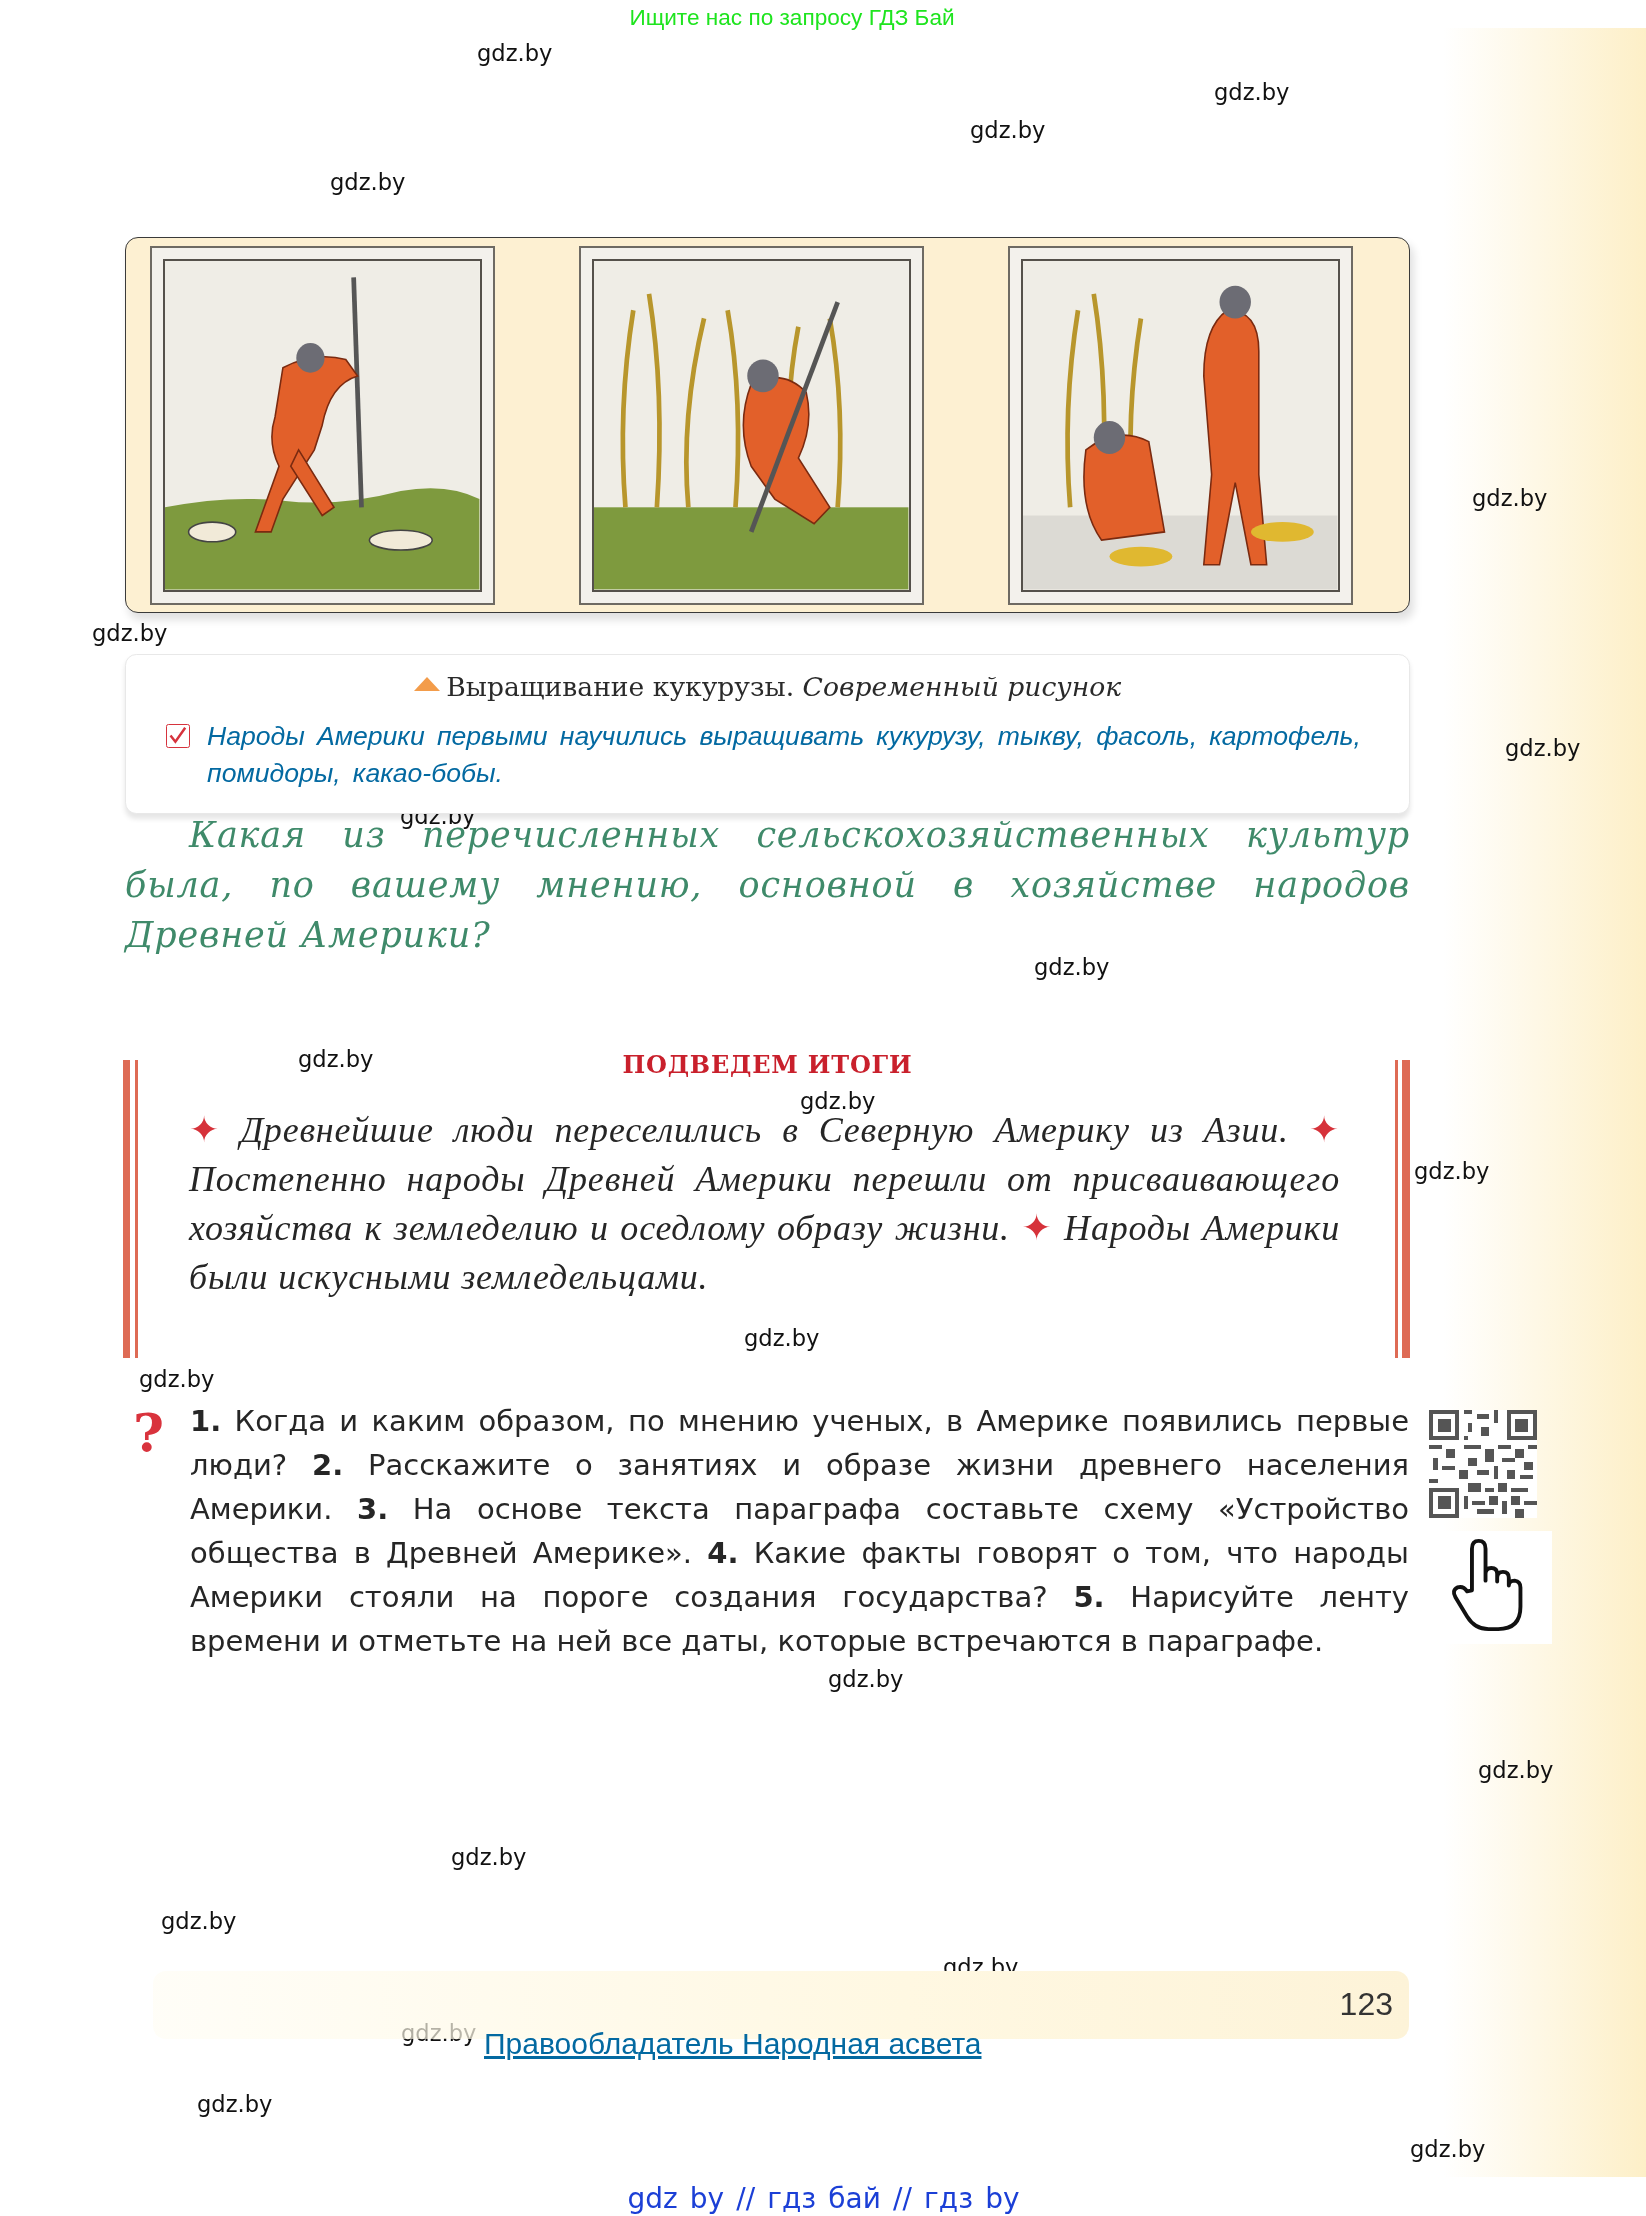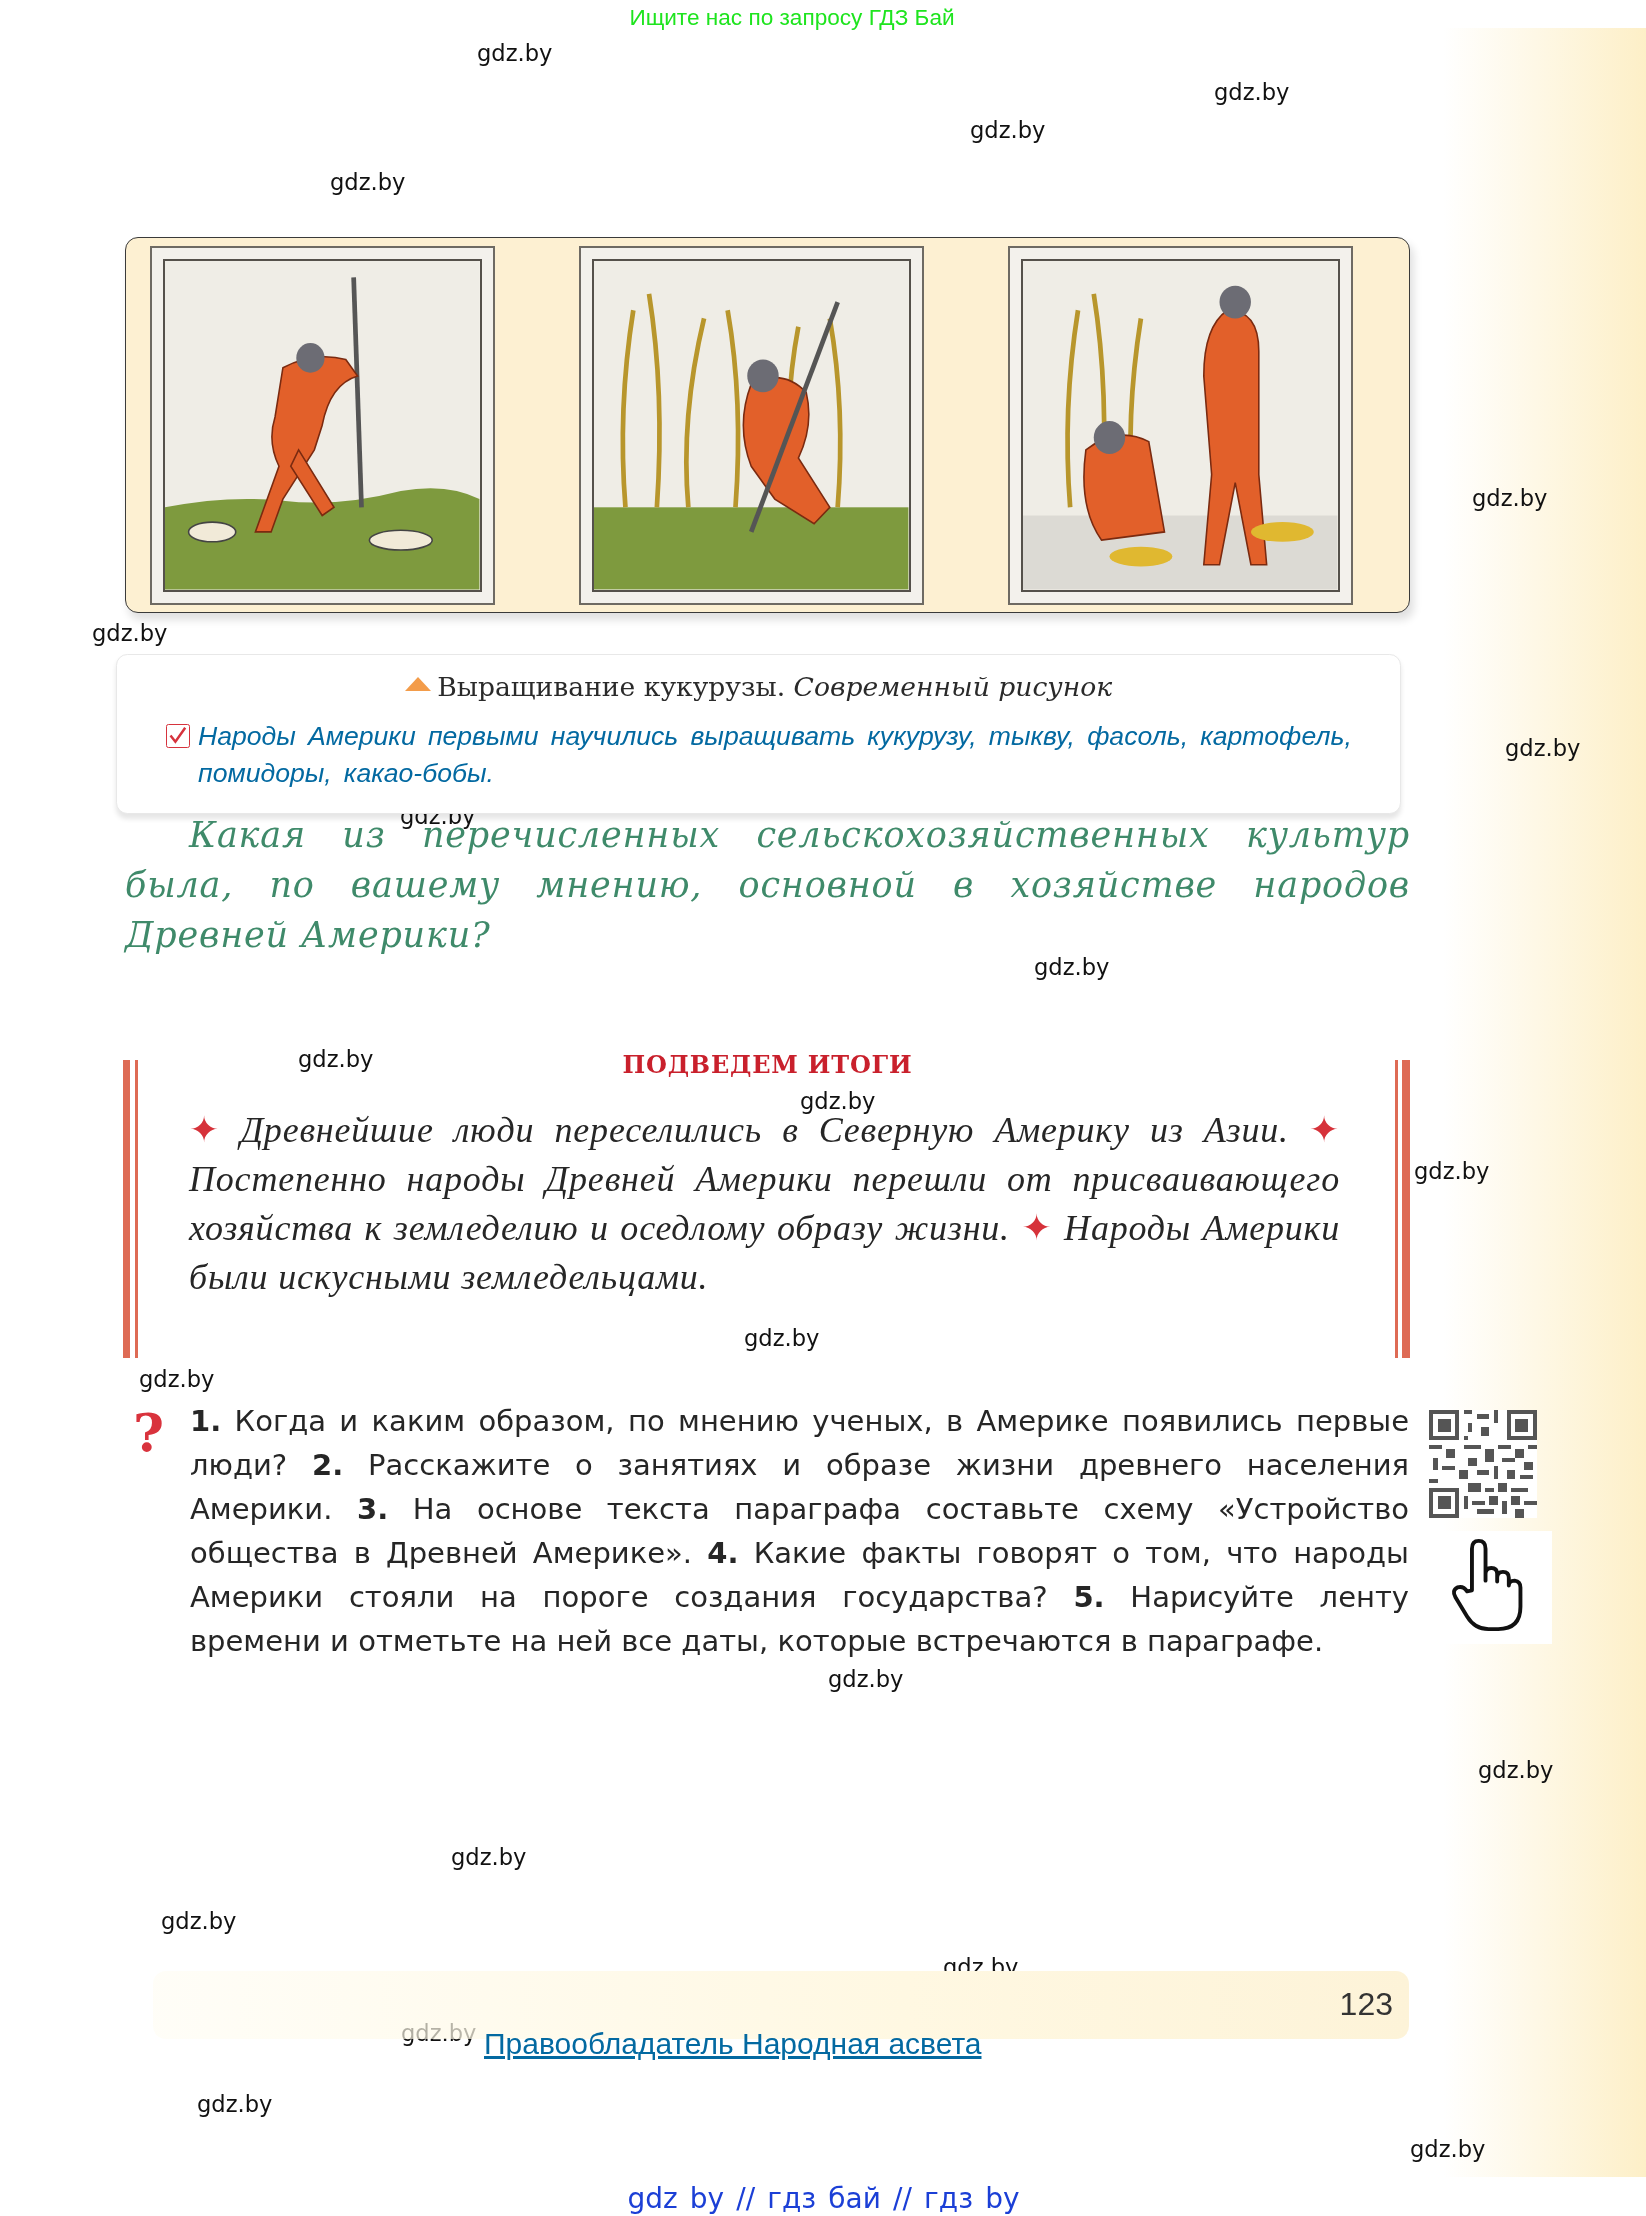--- a/index.html
+++ b/index.html
@@ -36,21 +36,21 @@
       position: absolute; top: 8px; height: 359px;
       background: #f3f1ec; border: 2.4px solid #6e6a63; box-sizing: border-box;
     }
     .frame .inner {
       position: absolute; left: 11.3px; top: 11.3px; right: 11.3px; bottom: 11.3px;
       border: 2.4px solid #55514b; background: #f2f0ea; overflow: hidden;
     }
     .frame svg { width: 100%; height: 100%; display: block; }
     
     .caption-box {
-      position: absolute; left: 116px; top: 654px; width: 1285px; height: 160px;
+      position: absolute; left: 125px; top: 654px; width: 1285px; height: 160px;
       background: #ffffff; border: 1.6px solid #e8e8e8; border-radius: 11.3px;
       box-shadow: 0 4.8px 4.8px rgba(0,0,0,0.10); box-sizing: border-box;
     }
     .caption-title {
       position: absolute; left: 0; right: 0; top: 16px; text-align: center;
       font-family: "DejaVu Serif", serif; font-size: 26.6px; color: #2a2a2a;
     }
     .caption-title .tri {
       display: inline-block; width: 0; height: 0;
       border-left: 13.7px solid transparent; border-right: 13.7px solid transparent;

